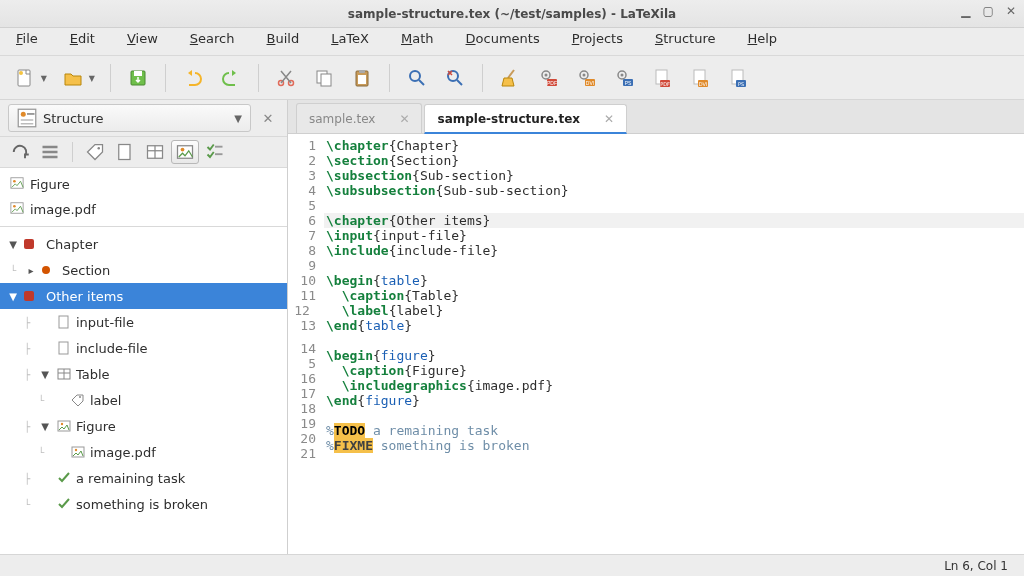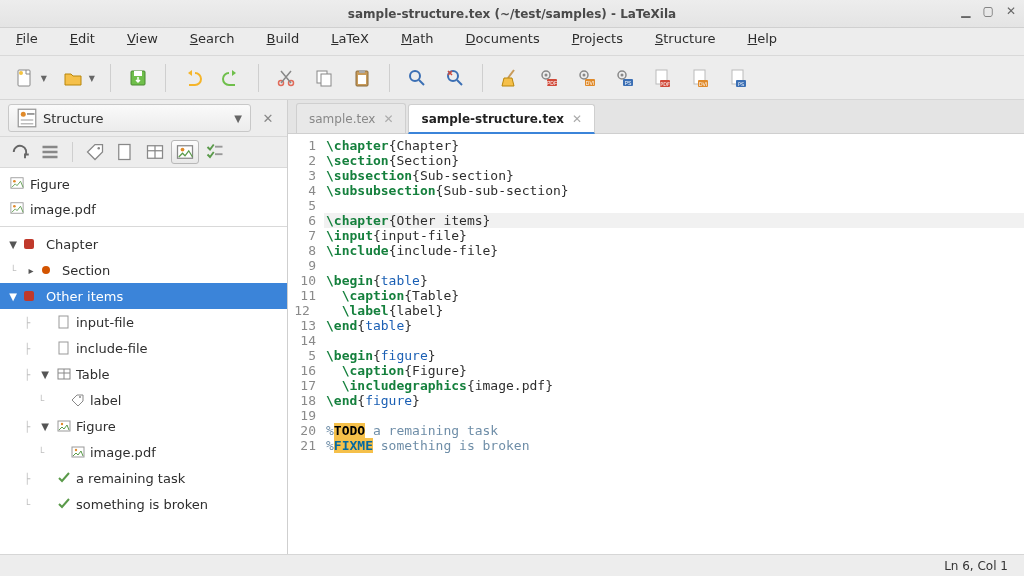--- a/index.html
+++ b/index.html
@@ -185,21 +185,21 @@
     display:flex;
     align-items:flex-end;
     background:#e4e4e4;
     border-bottom:1px solid #cfcfcf;
     padding-left: 8px;
     gap:0;
   }
   .tab {
     height: 30px;
     padding: 0 12px;
-    display:flex;align-items:center;gap:8px;
+    display:flex;align-items:center;gap:24px;
     border:1px solid #cfcfcf;
     border-bottom:none;
     background:#e8e8e8;
     color:#888;
     border-radius:3px 3px 0 0;
     margin-right:2px;
     font-size:12px;
   }
   .tab.active {
     background:#fff;
@@ -231,21 +231,21 @@
     flex:1;
     padding: 4px 0 4px 2px;
     white-space: pre;
   }
   .code .line { height:15px; padding-left:2px;}
   .code .line.current { background:#f1f1f1; }
   .tok-cmd { color:#15803d; font-weight:bold; }
   .tok-env { color:#1a5fb4; }
   .tok-comment { color:#6f8ea8; }
   .hl-todo { background:#f5c04a; color:#000; font-weight:bold; }
-  .hl-fixme { background:#f5c04a; color:#0369a1; font-weight:bold; }
+  .hl-fixme { background:#f5c04a; color:#404040; font-weight:bold; }
 
   
   .statusbar {
     height: 22px;
     background:#ededed;
     border-top:1px solid #d6d6d6;
     display:flex;
     align-items:center;
     justify-content:flex-end;
     padding: 0 16px;
@@ -671,21 +671,21 @@
           <div style="height: 15px;">4</div>
           <div style="height: 15px;">5</div>
           <div style="height: 15px;">6</div>
           <div style="height: 15px;">7</div>
           <div style="height: 15px;">8</div>
           <div style="height: 15px;">9</div>
           <div style="height: 15px;">10</div>
           <div style="height: 15px;">11</div>
           <div style="height: 15px; text-align: center;">12</div>
           <div style="height: 15px;">13</div>
-          <div style="height: 15px;">14</div>
+          <div style="height: 15px; margin-top: 8px;">14</div>
           <div style="height: 15px;">5</div>
           <div style="height: 15px;">16</div>
           <div style="height: 15px;">17</div>
           <div style="height: 15px;">18</div>
           <div style="height: 15px;">19</div>
           <div style="height: 15px;">20</div>
           <div style="height: 15px;">21</div>
         </div>
       <div class="code" id="code"><div class="line"><span class="tok-cmd">\chapter</span><span>{Chapter}</span></div><div class="line"><span class="tok-cmd">\section</span><span>{Section}</span></div><div class="line"><span class="tok-cmd">\subsection</span><span>{Sub-section}</span></div><div class="line"><span class="tok-cmd">\subsubsection</span><span>{Sub-sub-section}</span></div><div class="line"><span></span></div><div class="line current"><span class="tok-cmd">\chapter</span><span>{Other items}</span></div><div class="line"><span class="tok-cmd">\input</span><span>{input-file}</span></div><div class="line"><span class="tok-cmd">\include</span><span>{include-file}</span></div><div class="line"><span></span></div><div class="line"><span class="tok-cmd">\begin</span><span>{</span><span class="tok-env">table</span><span>}</span></div><div class="line"><span>  </span><span class="tok-cmd">\caption</span><span>{Table}</span></div><div class="line"><span>  </span><span class="tok-cmd">\label</span><span>{label}</span></div><div class="line"><span class="tok-cmd">\end</span><span>{</span><span class="tok-env">table</span><span>}</span></div><div class="line"><span></span></div><div class="line"><span class="tok-cmd">\begin</span><span>{</span><span class="tok-env">figure</span><span>}</span></div><div class="line"><span>  </span><span class="tok-cmd">\caption</span><span>{Figure}</span></div><div class="line"><span>  </span><span class="tok-cmd">\includegraphics</span><span>{image.pdf}</span></div><div class="line"><span class="tok-cmd">\end</span><span>{</span><span class="tok-env">figure</span><span>}</span></div><div class="line"><span></span></div><div class="line"><span class="tok-comment">%</span><span class="hl-todo">TODO</span><span class="tok-comment"> a remaining task</span></div><div class="line"><span class="tok-comment">%</span><span class="hl-fixme">FIXME</span><span class="tok-comment"> something is broken</span></div></div>
     </div>

